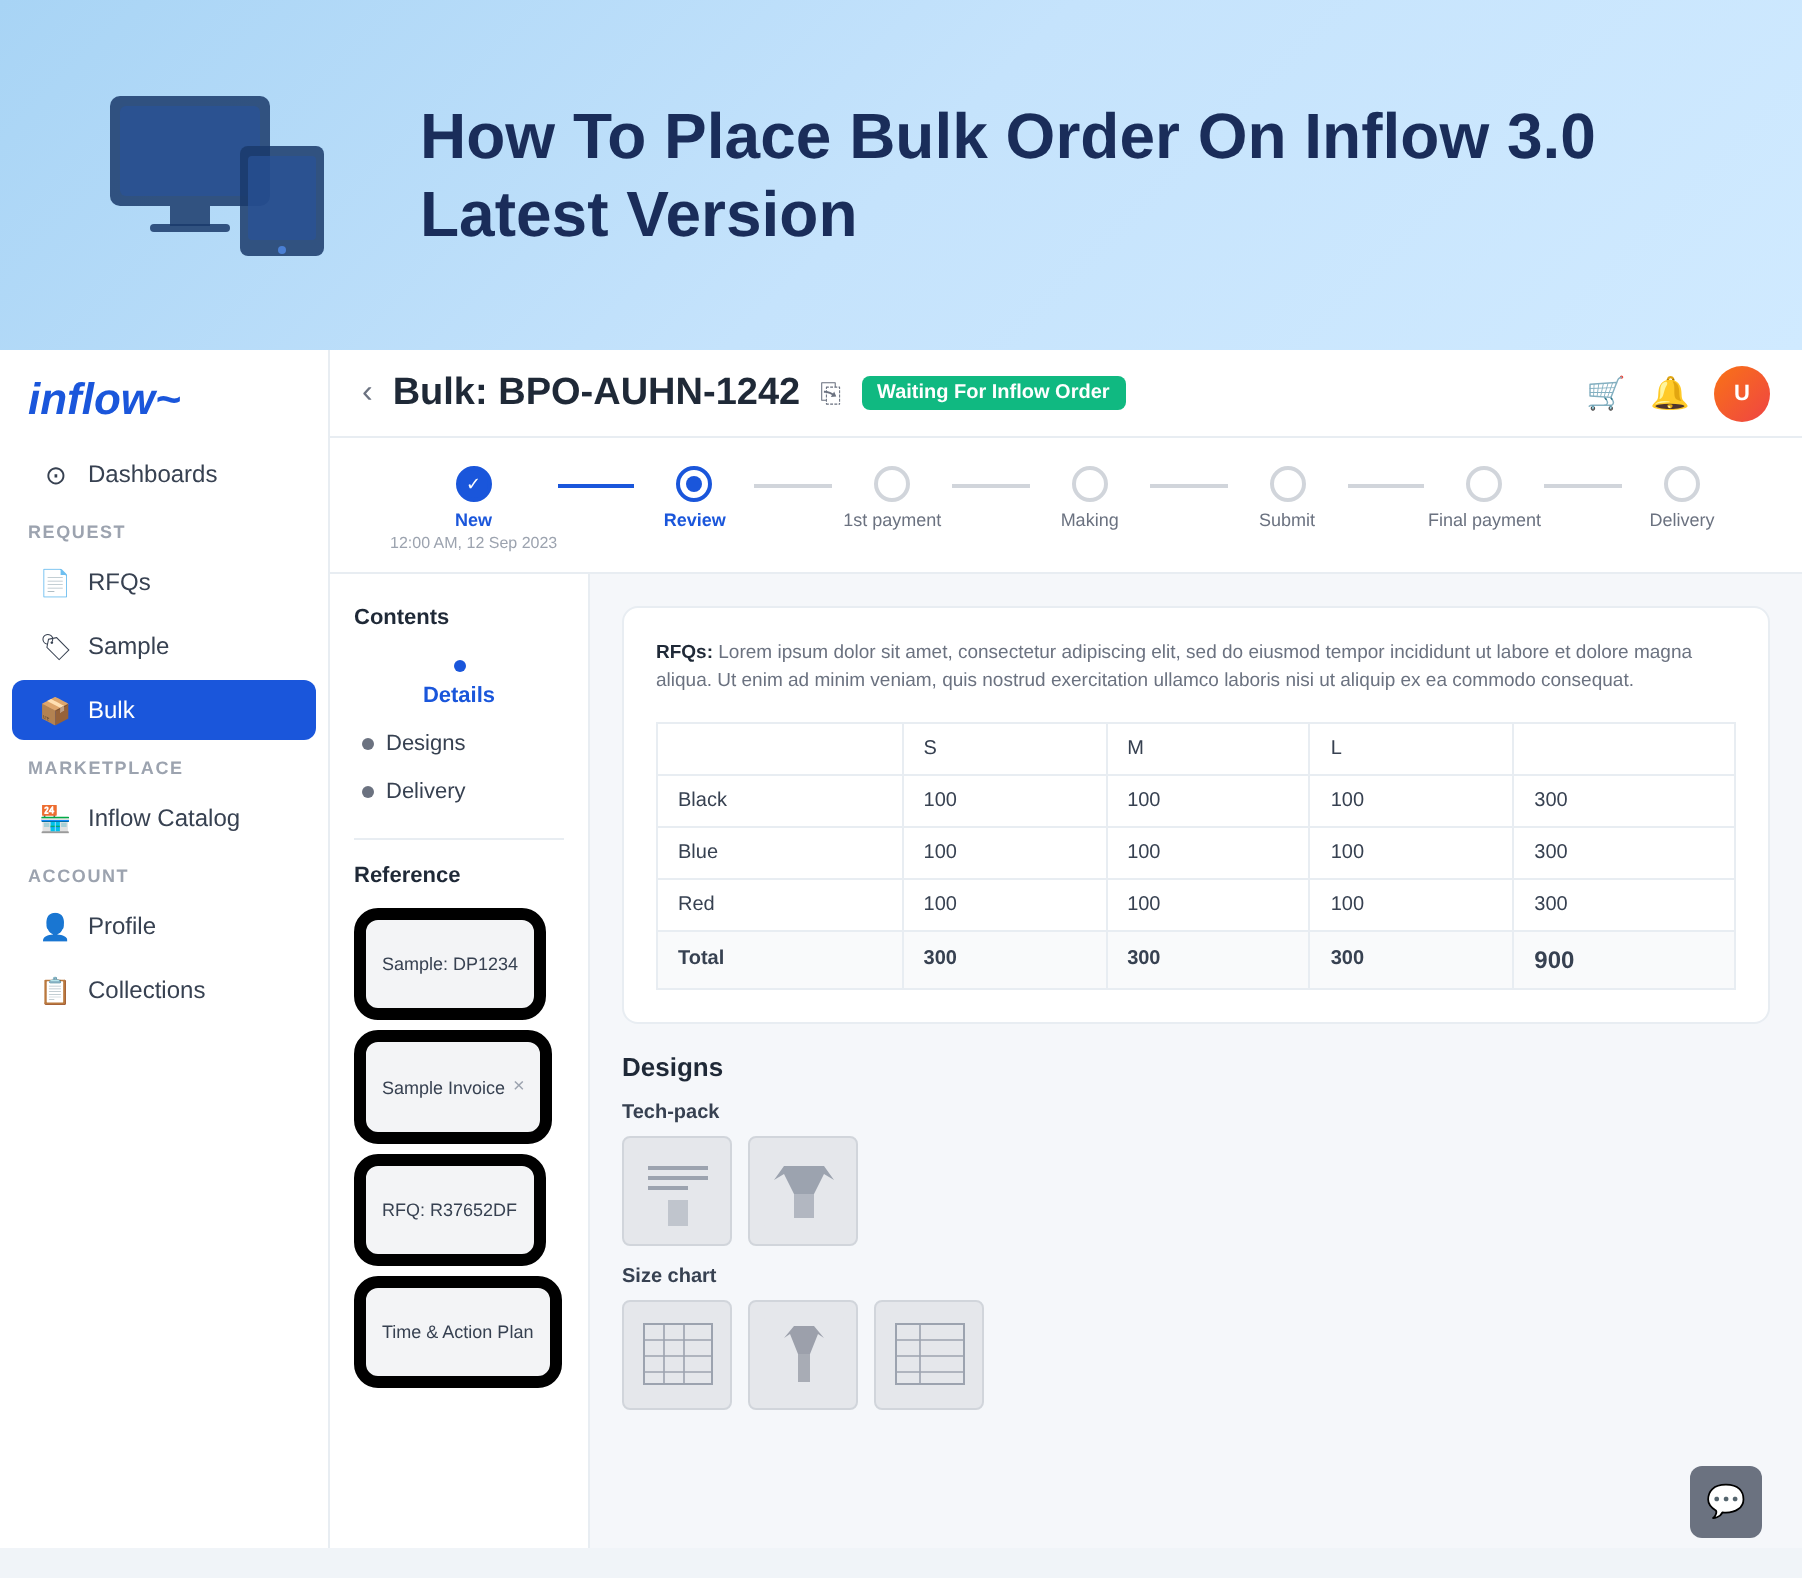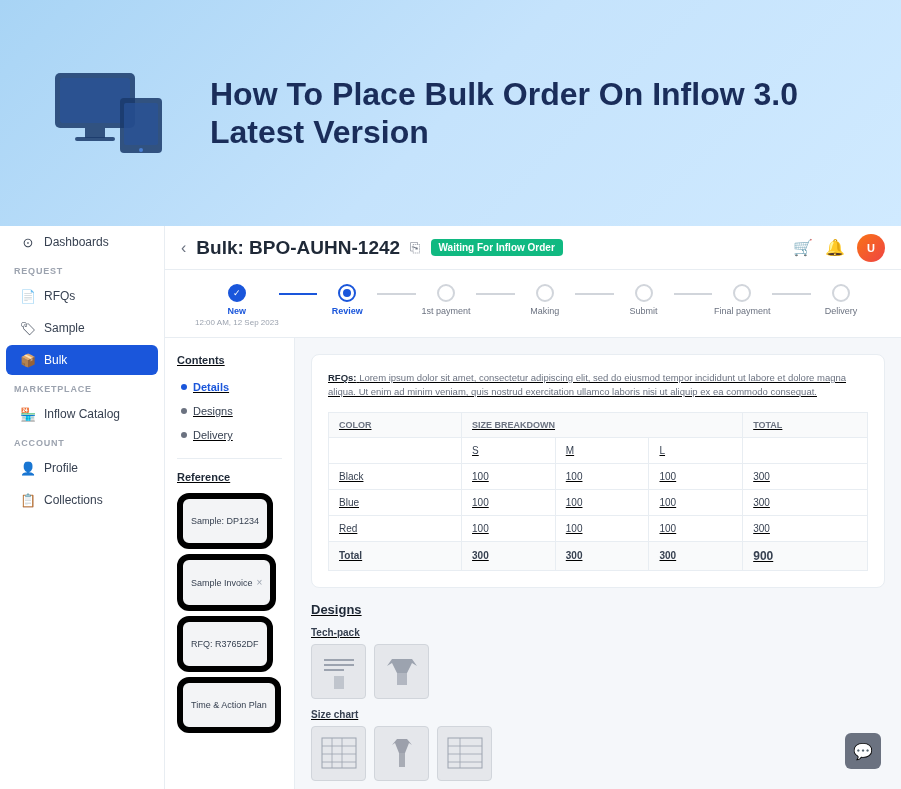--- a/index.html
+++ b/index.html
@@ -1,21 +1,21 @@
 <!DOCTYPE html>
 <html><head>
   <meta charset="utf-8">
   <style>
     * { box-sizing: border-box; margin: 0; padding: 0; }
     body { font-family: -apple-system, BlinkMacSystemFont, 'Segoe UI', sans-serif; width: 901px; height: 789px; overflow: hidden; background: #f0f4f8; }
 
     
     .hero-banner {
       width: 100%;
-      height: 226px;
+      height: 175px;
       background: linear-gradient(135deg, #a8d4f5 0%, #c5e3fc 50%, #d0eaff 100%);
       display: flex;
       align-items: center;
       padding: 20px 40px;
       gap: 30px;
     }
     .hero-icon {
       width: 140px;
       height: 140px;
       flex-shrink: 0;
@@ -206,21 +206,20 @@
       font-size: 8px;
       color: #9ca3af;
       margin-top: 2px;
     }
 
     
     .inner-layout {
       display: flex;
       flex: 1;
       overflow: hidden;
-      text-decoration: underline;
     }
 
     
     .left-panel {
       width: 130px;
       background: #fff;
       border-right: 1px solid #e8edf2;
       padding: 16px 12px;
       flex-shrink: 0;
     }
@@ -233,21 +232,21 @@
     .panel-nav-item {
       display: flex;
       align-items: center;
       gap: 6px;
       padding: 5px 4px;
       font-size: 11px;
       color: #374151;
       cursor: pointer;
       margin-bottom: 2px;
     }
-    .panel-nav-item.active { color: #1a56db; font-weight: 600; }
+    .panel-nav-item.active { color: #1a56db; font-weight: 600; flex-direction: column; }
     .nav-bullet {
       width: 6px;
       height: 6px;
       border-radius: 50%;
       background: #6b7280;
       flex-shrink: 0;
     }
     .nav-bullet.active { background: #1a56db; }
     .panel-divider { border: none; border-top: 1px solid #e8edf2; margin: 12px 0; }
     .reference-tag {
@@ -428,20 +427,23 @@
       <rect x="79" y="50" width="34" height="42" rx="2" fill="#2a5298" opacity="0.7"></rect>
       <circle cx="96" cy="97" r="2" fill="#4a7fd4"></circle>
     </svg>
   </div>
   <h1 class="hero-title">How To Place Bulk Order On Inflow 3.0 Latest Version</h1>
 </div>
 
 <div class="main-layout">
 
   <div class="sidebar">
+    <div class="sidebar-logo">
+      <span class="logo-text">inflow<span class="logo-tilde">~</span></span>
+    </div>
 
     <div class="sidebar-item">
       <span class="item-icon">⊙</span>
       <span>Dashboards</span>
     </div>
 
     <div class="sidebar-section-label">REQUEST</div>
     <div class="sidebar-item">
       <span class="item-icon">📄</span>
       <span>RFQs</span>
@@ -575,25 +577,20 @@
       <div class="main-content">
 
         <div class="order-details-card">
           <div class="note-text">
             <strong>RFQs:</strong>
             <span>Lorem ipsum dolor sit amet, consectetur adipiscing elit, sed do eiusmod tempor incididunt ut labore et dolore magna aliqua. Ut enim ad minim veniam, quis nostrud exercitation ullamco laboris nisi ut aliquip ex ea commodo consequat.</span>
           </div>
 
           <table class="order-table">
             <thead>
-              <tr>
-                <th>COLOR</th>
-                <th colspan="3">SIZE BREAKDOWN</th>
-                <th>TOTAL</th>
-              </tr>
               <tr>
                 <td></td>
                 <td>S</td>
                 <td>M</td>
                 <td>L</td>
                 <td></td>
               </tr>
             </thead>
             <tbody>
               <tr>

